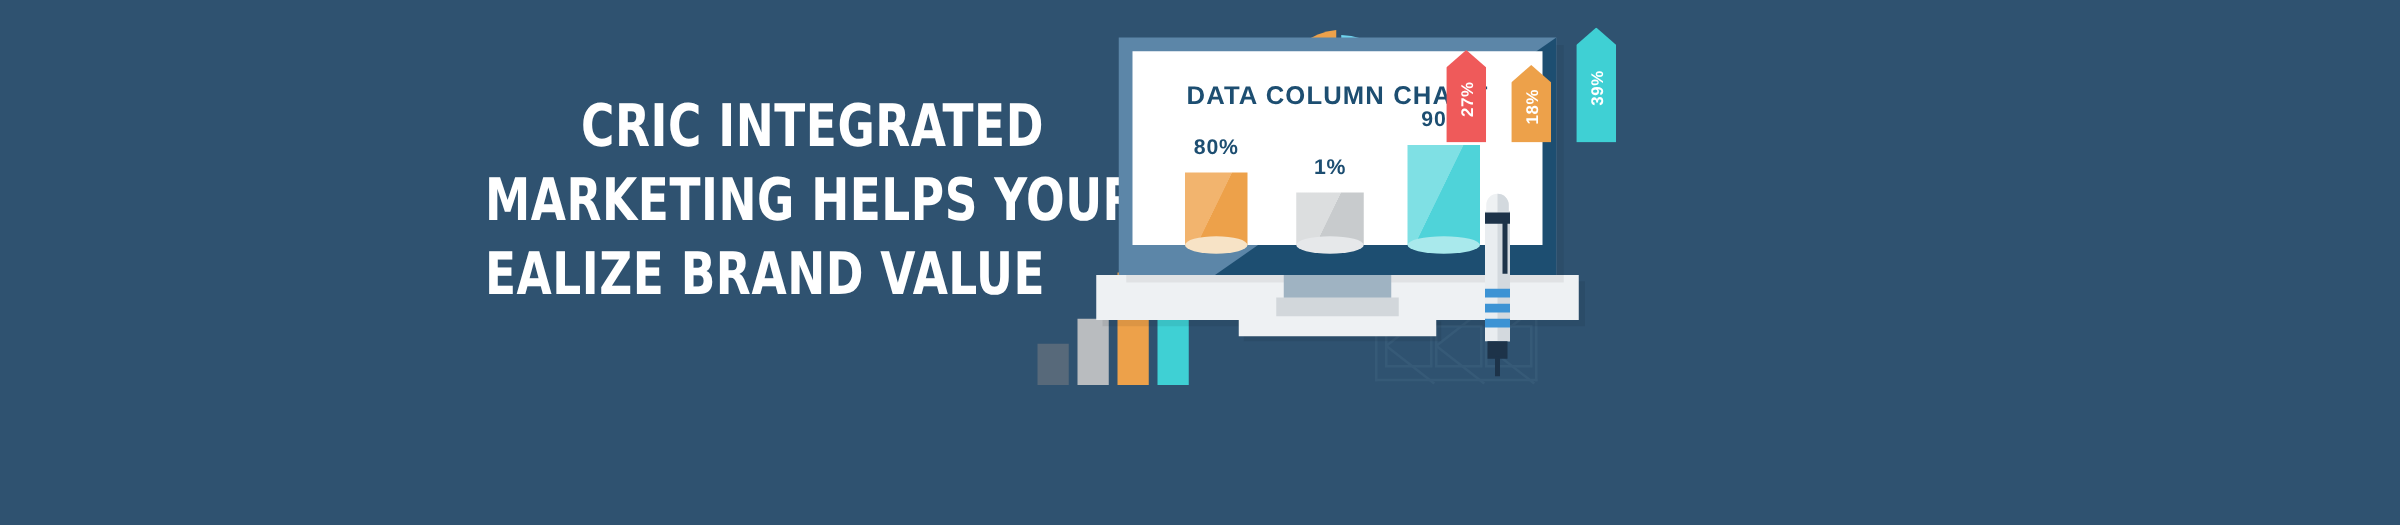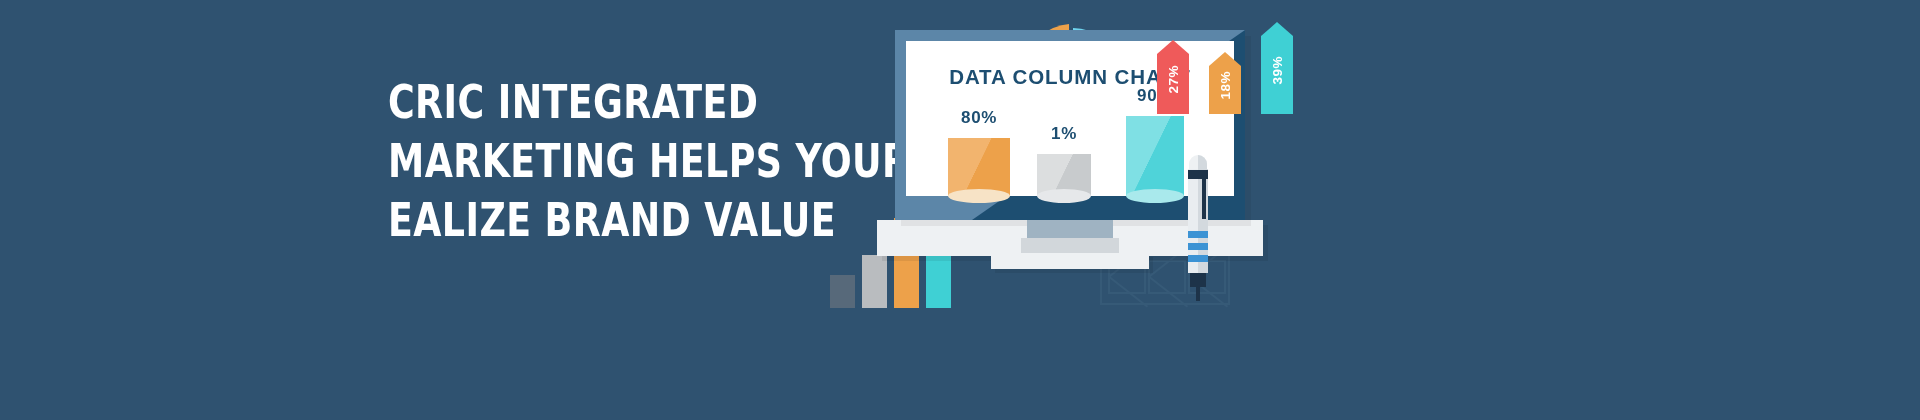--- a/index.html
+++ b/index.html
@@ -5,21 +5,21 @@
   html,body{margin:0;padding:0;}
   body{
     width:1920px;height:420px;overflow:hidden;
     background:#2f5270;
     font-family:"Liberation Sans", sans-serif;
     -webkit-font-smoothing:antialiased;
   }
   .banner{position:relative;width:1920px;height:420px;background:#2f5270;overflow:hidden;}
 
   
-  .copy{position:absolute;left:388px;top:72px;width:520px;}
+  .copy{position:absolute;left:388px;top:72px;width:520px;text-align:right;}
   .headline{
     color:#ffffff;
     font-family:"DejaVu Sans Condensed","Liberation Sans Narrow","Liberation Sans",sans-serif;
     font-weight:700;
     font-size:47px;
     line-height:59px;
     letter-spacing:0.5px;
     text-transform:uppercase;
     transform:scaleX(0.86);
     transform-origin:left center;
@@ -201,21 +201,21 @@
     <div class="monitor">
       <div class="mon-chin"></div>
       <div class="mon-bezel"></div>
       <div class="mon-bezel-dark"></div>
       <div class="mon-screen">
 
         <div class="chart-title">DATA COLUMN CHART</div>
 
         <div class="cols">
 
-          <div class="col" style="left:42px;width:62px;height:58px;">
+          <div class="col" style="left:42px;width:50px;height:58px;">
             <span class="lbl" style="top:-30px;">80%</span>
             <div class="cyl">
               <div class="body" style="height:58px;background:linear-gradient(116deg,#f2b46e 0%,#f2b46e 48%,#eda14a 48.5%,#eda14a 100%);"></div>
               <div class="cap" style="background:#f7e3c6;"></div>
             </div>
           </div>
 
           <div class="col" style="left:131px;width:54px;height:42px;">
             <span class="lbl" style="top:-30px;">1%</span>
             <div class="cyl">

